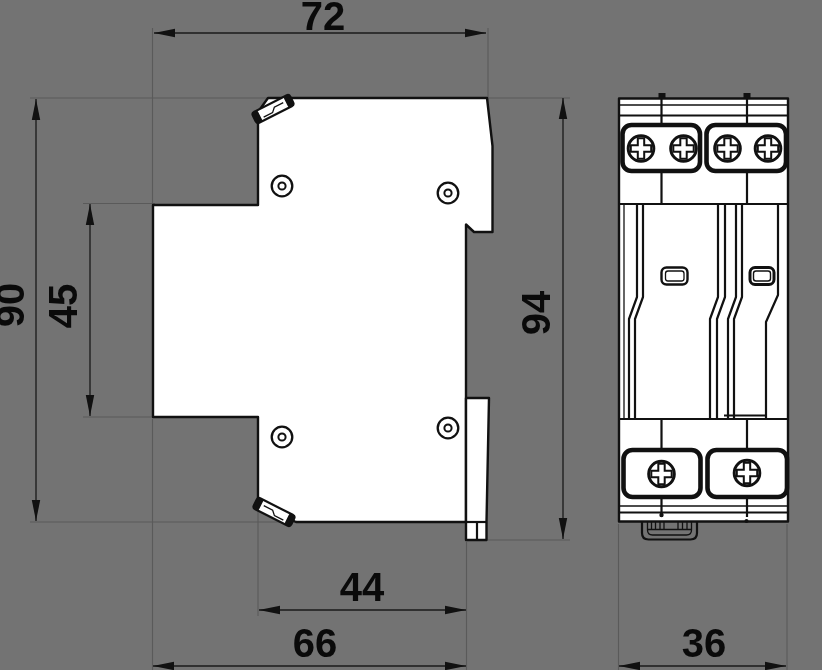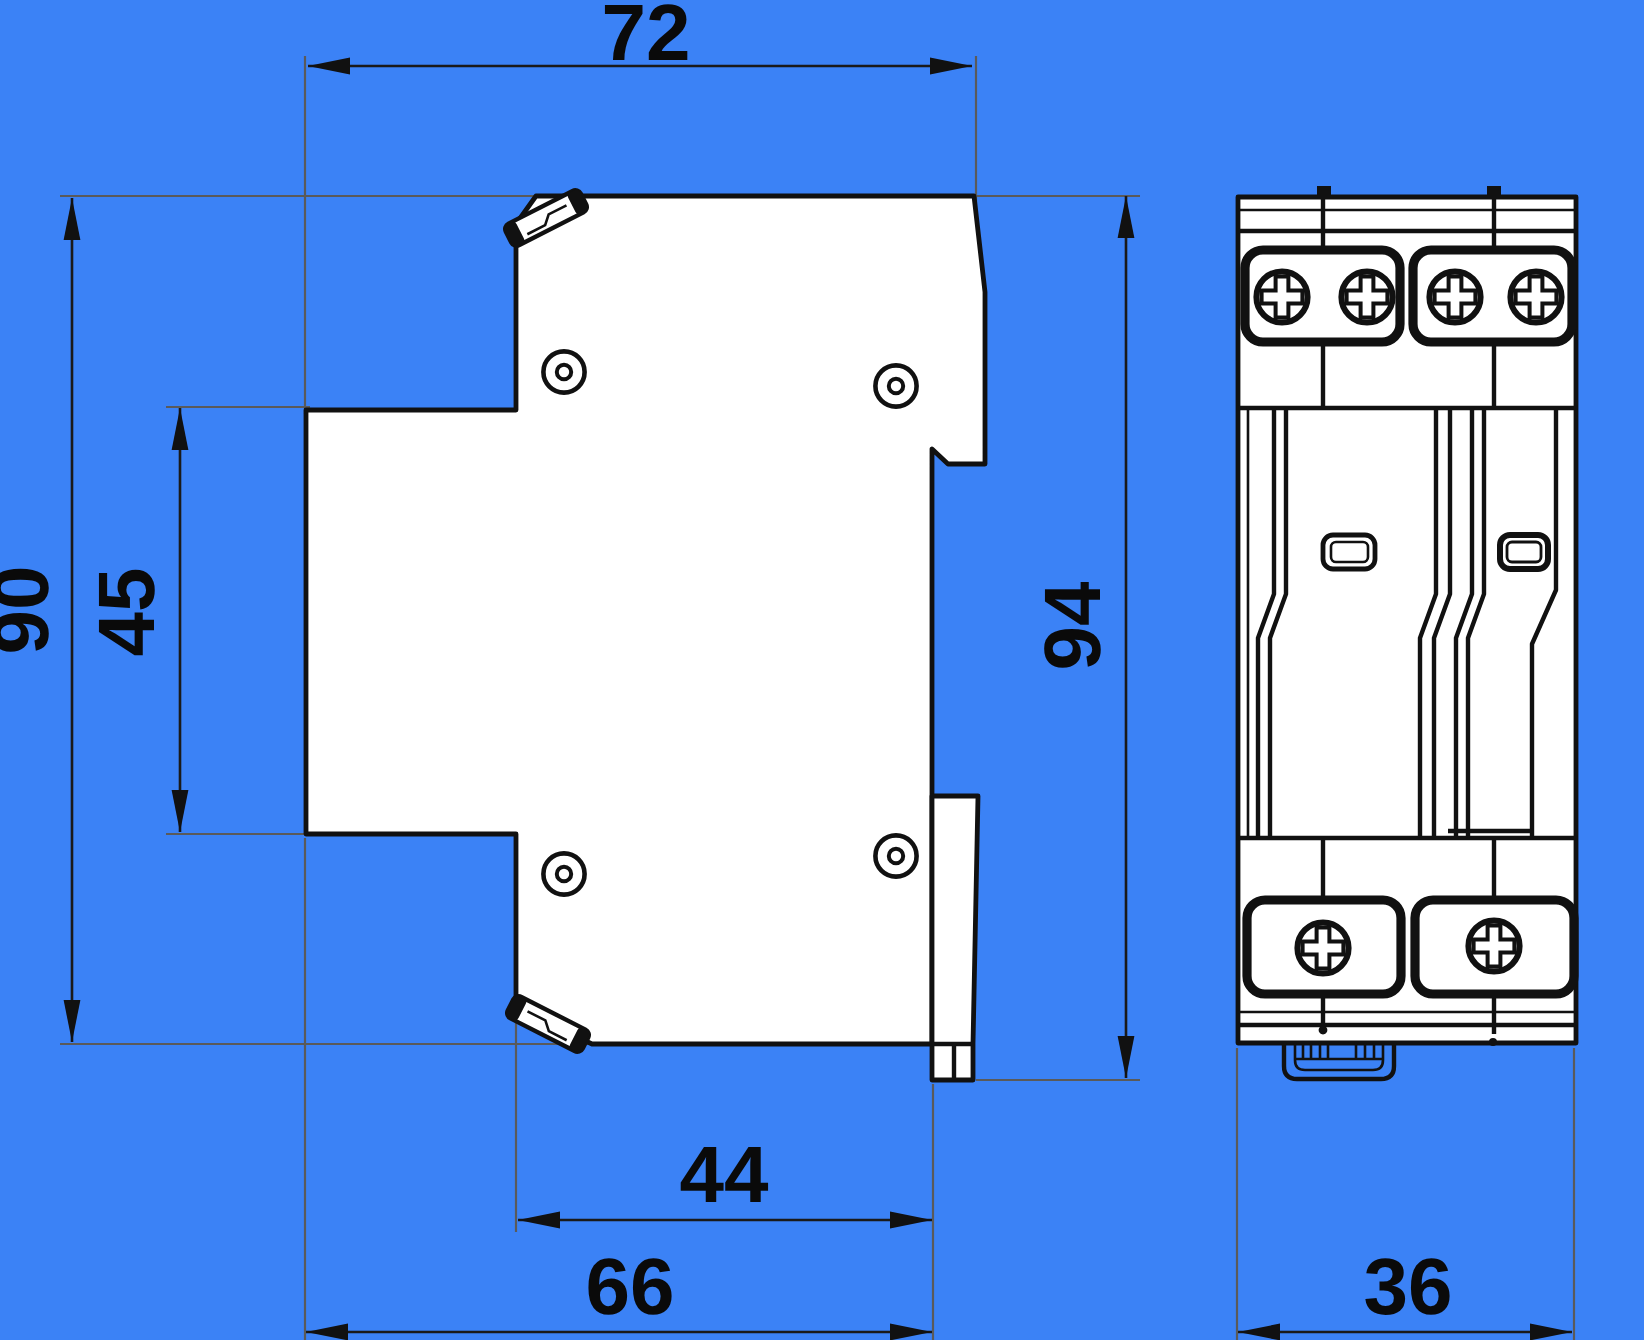--- a/index.html
+++ b/index.html
@@ -1,16 +1,16 @@
 <!DOCTYPE html>
 <html><head>
 <meta charset="utf-8">
 <style>
   html,body{margin:0;padding:0;background:#ffffff;}
-  .stage{position:relative;width:822px;height:670px;background:#3b82f6;overflow:hidden;
+  .stage{position:relative;width:822px;height:670px;background:#737373;overflow:hidden;
          font-family:"Liberation Sans", sans-serif;}
   svg{display:block;}
   .dim-text{font-family:"Liberation Sans", sans-serif;font-weight:bold;font-size:40px;fill:#0a0a0a;}
   .outline{fill:#ffffff;stroke:#111;stroke-width:2.4;stroke-linejoin:round;}
   .thick{stroke:#111;stroke-width:2.2;fill:none;stroke-linejoin:round;}
   .heavy{stroke:#111;stroke-width:4.6;fill:#ffffff;}
   .thin{stroke:#111;stroke-width:1.3;fill:none;}
   .ext{stroke:#5a5a5a;stroke-width:1.1;fill:none;}
   .dimline{stroke:#1a1a1a;stroke-width:1.3;fill:none;}
   .arrow{fill:#111;stroke:none;}

